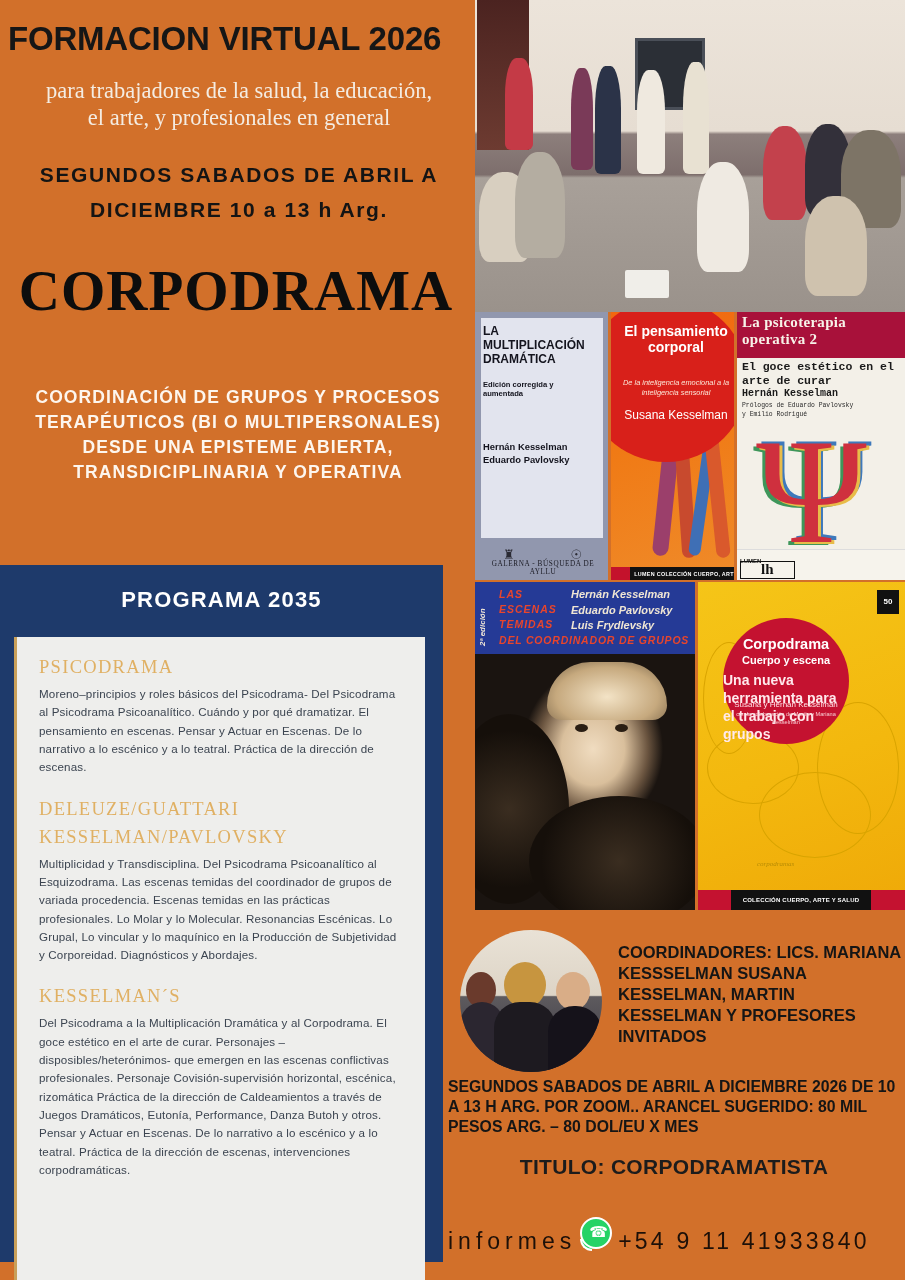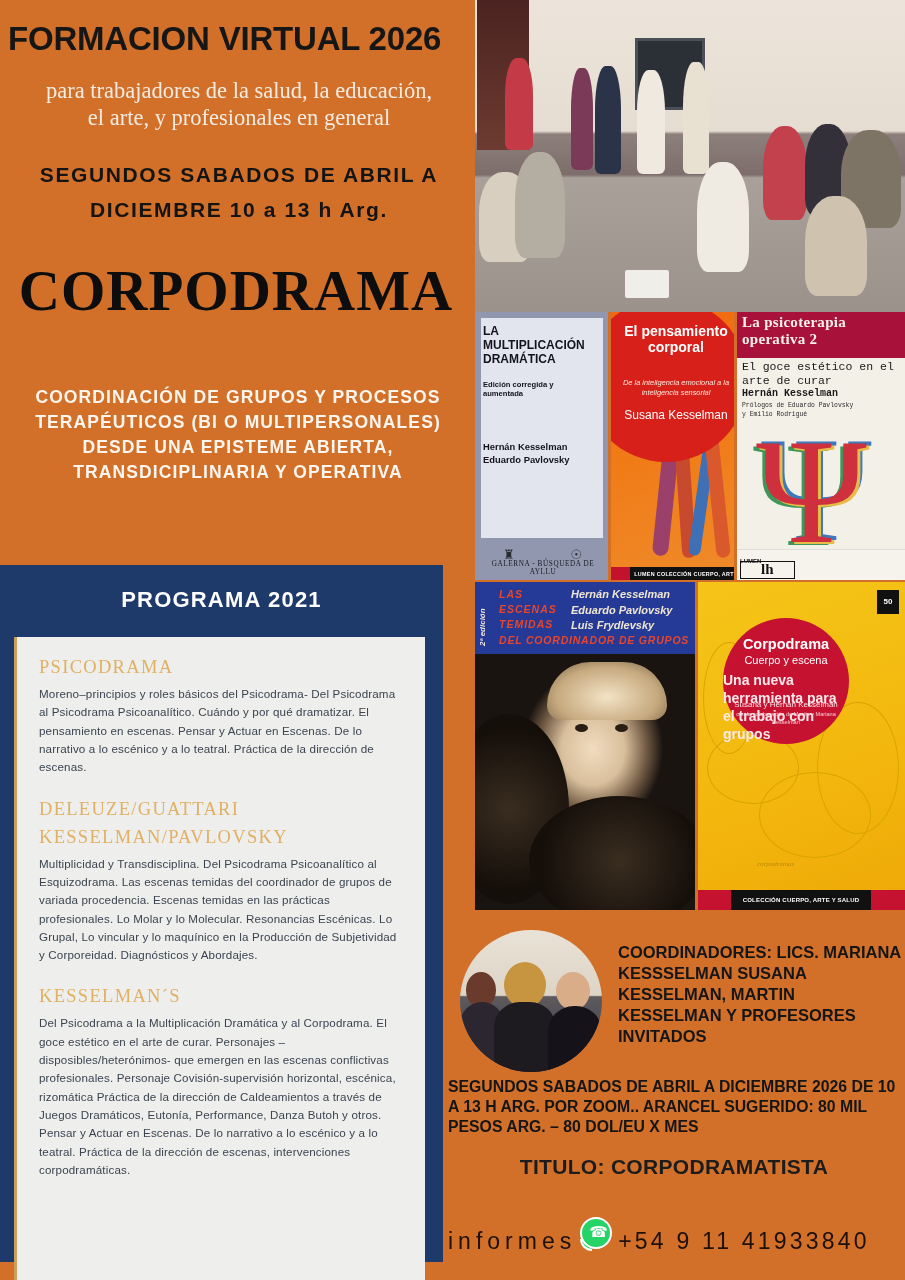--- a/index.html
+++ b/index.html
@@ -250,21 +250,21 @@
     position: absolute; left: 0; top: 0; width: 169px; height: 46px;
     background: #a8113a;
   }
   .bookC-t {
     position: absolute; left: 6px; top: 2px; width: 160px;
     font-family: "Liberation Serif", serif; font-weight: bold;
     font-size: 15px; line-height: 1.15; color: #f7f2e8; letter-spacing: 0.3px;
   }
   .bookC-s {
     position: absolute; left: 6px; top: 48px; width: 160px;
-    font-family: "Liberation Mono", monospace; font-weight: normal;
+    font-family: "Liberation Mono", monospace; font-weight: bold;
     font-size: 11.5px; line-height: 1.18; color: #1a1a1a;
   }
   .bookC-a {
     position: absolute; left: 6px; top: 76px; width: 160px;
     font-family: "Liberation Mono", monospace; font-weight: bold;
     font-size: 10px; color: #1a1a1a;
   }
   .bookC-pro {
     position: absolute; left: 6px; top: 90px; width: 160px;
     font-family: "Liberation Mono", monospace;
@@ -347,21 +347,21 @@
     position: absolute; left: 26px; top: 36px; width: 126px; height: 126px;
     border-radius: 50%; background: #c41230;
   }
   .bookE-t {
     position: absolute; left: 30px; top: 54px; width: 118px; text-align: center;
     font-family: "Liberation Sans", sans-serif; font-weight: bold;
     font-size: 14.5px; color: #ffffff;
   }
   .bookE-s {
     position: absolute; left: 30px; top: 72px; width: 118px; text-align: center;
-    font-family: "Liberation Sans", sans-serif; font-weight: normal;
+    font-family: "Liberation Sans", sans-serif; font-weight: bold;
     font-size: 11px; color: #ffffff;
   }
   .bookE-s2 {
     position: absolute; left: 26px; top: 90px; width: 126px; 
     font-family: "Liberation Sans", sans-serif; font-weight: bold;
     font-size: 14px; line-height: 1.28; color: #ffe9ec;
   }
   .bookE-a {
     position: absolute; left: 26px; top: 118px; width: 126px; text-align: center;
     font-family: "Liberation Sans", sans-serif;
@@ -475,21 +475,21 @@
     <div class="daterange">
       <div>SEGUNDOS  SABADOS DE ABRIL A</div>
       <div>DICIEMBRE 10 a 13 h Arg.</div>
     </div>
 
     <div class="brand">CORPODRAMA</div>
 
     <div class="descr">COORDINACIÓN DE GRUPOS Y PROCESOS TERAPÉUTICOS (BI O MULTIPERSONALES) DESDE UNA EPISTEME ABIERTA, TRANSDICIPLINARIA Y OPERATIVA</div>
 
     <div class="program-panel">
-      <div class="program-title">PROGRAMA 2021</div>
+      <div class="program-title">PROGRAMA 2035</div>
 
       <div class="program-card">
         <div class="card-inner">
 
           <div class="mod-title">PSICODRAMA</div>
           <div class="mod-body">Moreno–principios y roles básicos del Psicodrama- Del Psicodrama al Psicodrama Psicoanalítico. Cuándo y por qué dramatizar. El pensamiento en escenas. Pensar y Actuar en Escenas. De lo narrativo a lo escénico y a lo teatral. Práctica de la dirección de escenas.</div>
 
           <div class="mod-title">DELEUZE/GUATTARI</div>
 
           <div class="mod-title">KESSELMAN/PAVLOVSKY</div>

